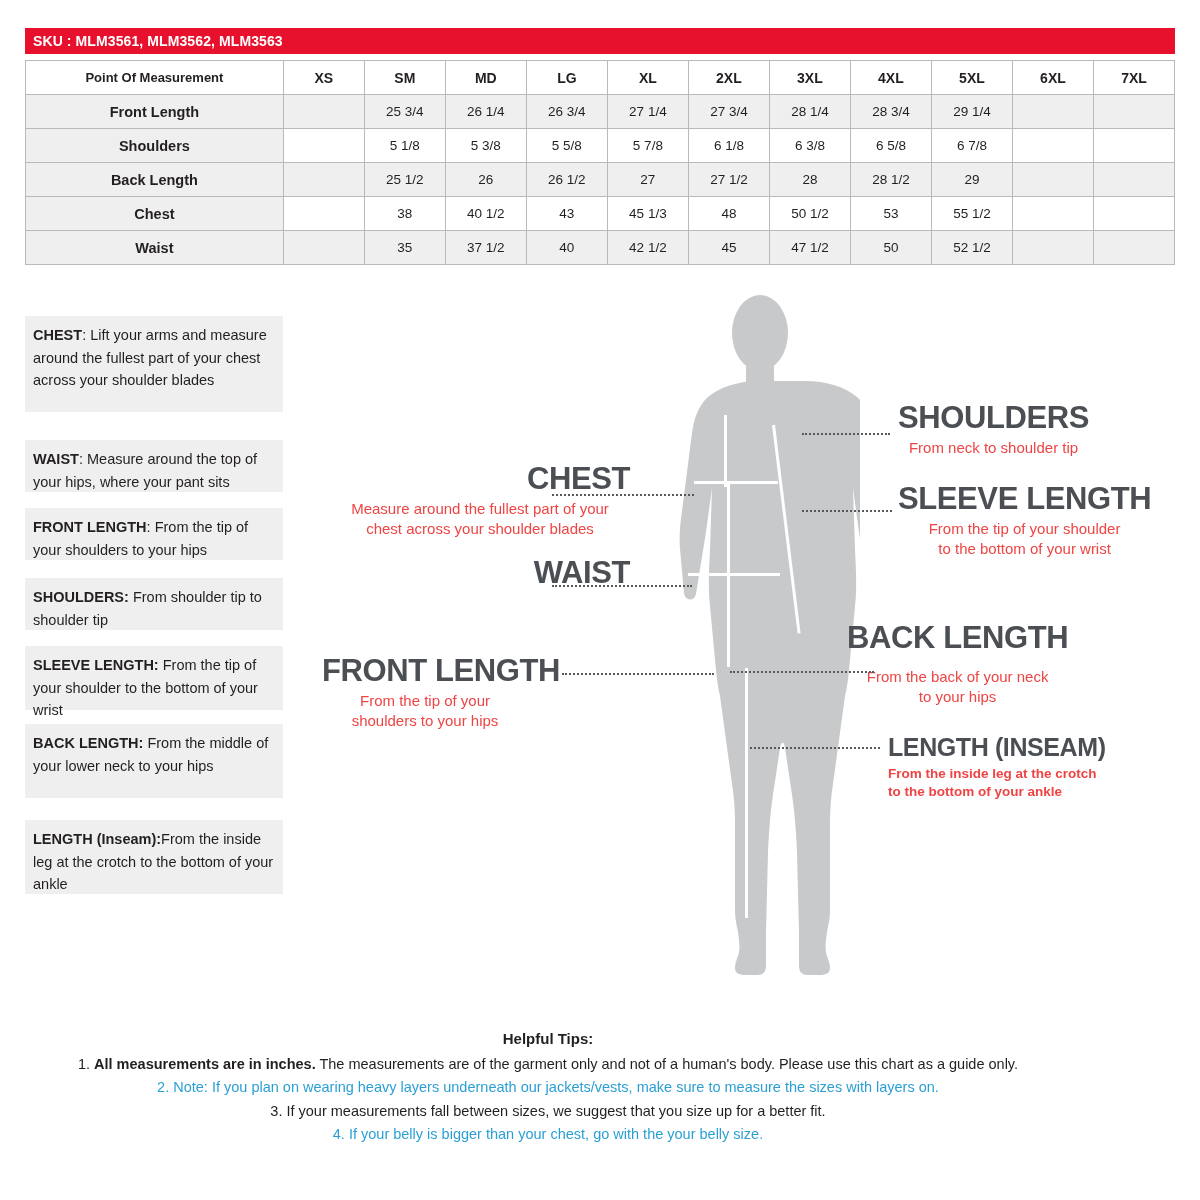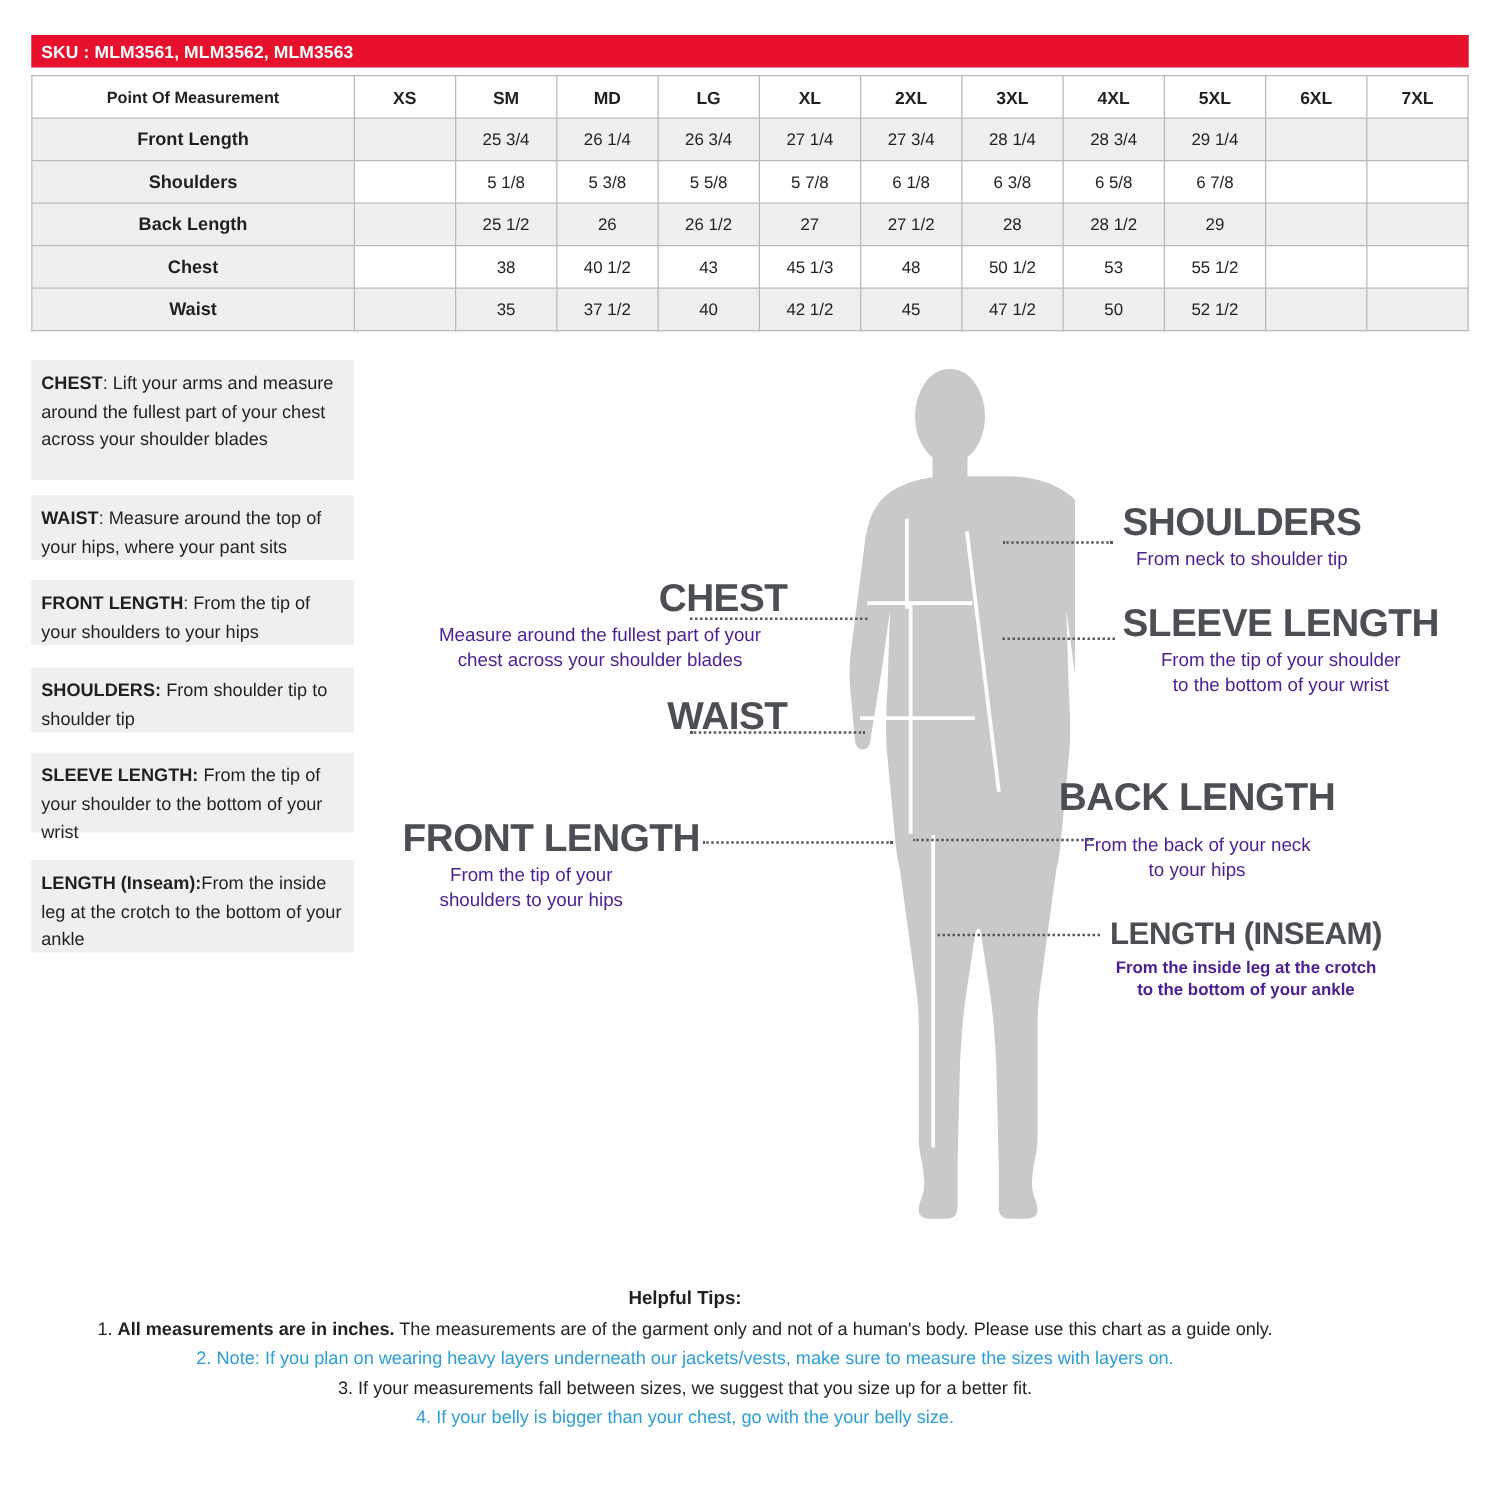--- a/index.html
+++ b/index.html
@@ -63,20 +63,21 @@
     left: 25px; top: 288px;
     width: 258px;
   }
   .desc-block {
     background: #efefef;
     padding: 8px 8px 9px 8px;
     margin-bottom: 12px;
     font-size: 14.5px;
     line-height: 1.56;
     color: #231f20;
+    margin-top: 28px;
   }
   .desc-block b { font-weight: bold; }
 
   
   .figure-area {
     position: absolute;
     left: 290px; top: 285px;
     width: 885px; height: 720px;
   }
   .silhouette { position: absolute; left: 370px; top: 10px; }
@@ -86,21 +87,21 @@
     font-size: 31px;
     font-weight: bold;
     letter-spacing: -0.4px;
     line-height: 1;
     color: #4b4f54;
     white-space: nowrap;
   }
   .lbl .sub {
     font-size: 15px;
     line-height: 1.32;
-    color: #4c1d95;
+    color: #ef4444;
     margin-top: 5px;
   }
   .lbl.right .big, .lbl.right .sub { text-align: left; }
   .lbl.rightalign .big, .lbl.rightalign .sub { text-align: right; }
 
   .dots {
     position: absolute;
     border-top: 2px dotted #58595b;
     height: 0;
   }
@@ -254,20 +255,23 @@
       <b>WAIST</b><span>:  </span><span>Measure around the top of your hips, where your pant sits</span>
     </div>
     <div class="desc-block" style="height:52px;margin-top:16px;">
       <b>FRONT LENGTH</b><span>: </span><span>From the tip of your shoulders to your hips</span>
     </div>
     <div class="desc-block" style="height:52px;margin-top:18px;">
       <b>SHOULDERS:</b><span> </span><span>From shoulder tip to shoulder tip</span>
     </div>
     <div class="desc-block" style="height:64px;margin-top:16px;">
       <b>SLEEVE LENGTH:</b><span> </span><span>From the tip of your shoulder to the bottom of your wrist</span>
+    </div>
+    <div class="desc-block" style="height:74px;margin-top:14px;">
+      <b>BACK LENGTH:</b><span> </span><span>From the middle of your lower neck to your hips</span>
     </div>
     <div class="desc-block" style="height:74px;margin-top:22px;">
       <b>LENGTH (Inseam):</b><span></span><span>From the inside leg at the crotch to the bottom of your ankle</span>
     </div>
   </div>
 
   <div class="figure-area">
 
     <svg class="silhouette" width="200" height="700" viewBox="0 0 200 700">
       <g fill="#c7c9cb">
@@ -332,21 +336,21 @@
 
     <div class="lbl right" style="left:557px; top:337px;">
       <div class="big">BACK LENGTH</div>
       <div class="sub" style="text-align:center; white-space:pre-line;margin-top:14px;">From the back of your neck
 to your hips</div>
     </div>
     <div class="dots" style="left:440px; top:386px; width:144px;"></div>
 
     <div class="lbl right" style="left:598px; top:450px;">
       <div class="big" style="font-size:25px;">LENGTH (INSEAM)</div>
-      <div class="sub" style="text-align:center; font-size:13.5px; font-weight:bold; white-space:pre-line;">From the inside leg at the crotch
+      <div class="sub" style="text-align:left; font-size:13.5px; font-weight:bold; white-space:pre-line;">From the inside leg at the crotch
 to the bottom of your ankle</div>
     </div>
     <div class="dots" style="left:460px; top:462px; width:130px;"></div>
 
     <div class="lbl rightalign" style="left:40px; top:178px; width:300px;">
       <div class="big" style="text-align:right;">CHEST</div>
       <div class="sub" style="text-align:center; white-space:pre-line;">Measure around the fullest part of your
 chest across your shoulder blades</div>
     </div>
     <div class="dots" style="left:262px; top:209px; width:142px;"></div>

